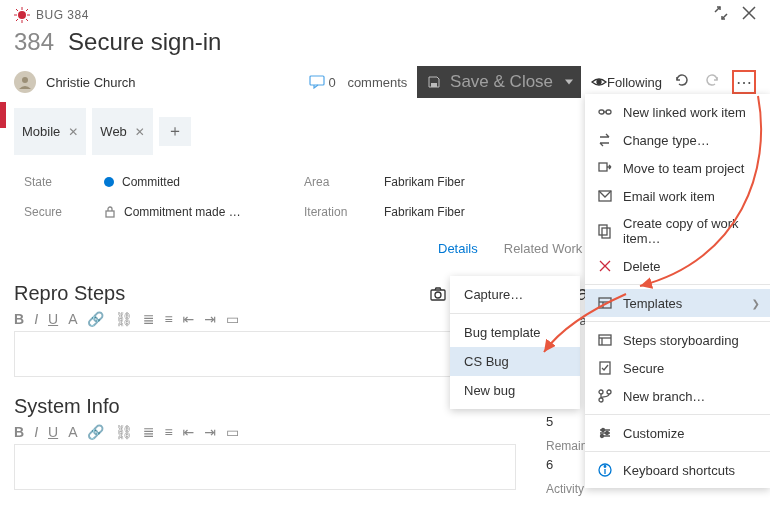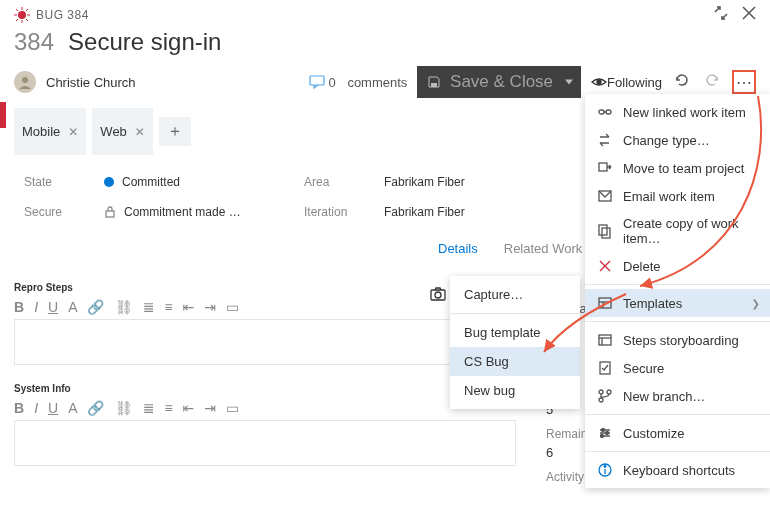--- a/index.html
+++ b/index.html
@@ -29,21 +29,21 @@
   .fields-grid { display:grid; grid-template-columns: 60px 180px 60px 150px; column-gap: 20px; row-gap: 16px; padding: 10px 20px 14px 24px; font-size:12px; }
   .fld-label { color:#888; }
   .fld-val { color:#333; display:flex; align-items:center; gap:8px; }
   .state-dot { width:10px; height:10px; border-radius:50%; background:#0078d4; }
   .tabs-row { display:flex; gap:22px; padding:0 6px; margin-left: 430px; font-size:13px; }
   .tab { padding:8px 2px; color:#0078d4; }
   .tab.inactive { color:#888; }
   .sections { display:flex; padding: 12px 14px 0 14px; gap: 30px; }
   .left-col { flex:1; min-width:0; }
   .right-col { width: 210px; }
-  .sec-title { font-size:10px; color:#333; font-weight:700; margin: 6px 0; }
+  .sec-title { font-size:20px; color:#333; font-weight:400; margin: 6px 0; }
   .toolbar { display:flex; gap:10px; color:#888; font-size:14px; align-items:center; margin:4px 0 4px 0; }
   .editor-box { border:1px solid #e5e5e5; min-height:46px; margin-bottom:18px; }
   .capture-row { display:flex; align-items:center; gap:8px; font-size:13px; color:#555; padding:2px 0 12px 0; }
   .sub-label { font-size:12px; color:#888; padding-top:10px; }
   .sub-val { font-size:13px; color:#333; padding-top:4px; }
 
   
   .ctx-menu { position:absolute; top:94px; right:0; width:185px; background:#fff; box-shadow: 0 2px 8px rgba(0,0,0,0.2); font-size:13px; z-index:10; padding:4px 0; }
   .ctx-item { display:flex; align-items:center; gap:10px; padding:6px 12px; cursor:pointer; position:relative; }
   .ctx-item.highlight { background:#dde9f5; }

